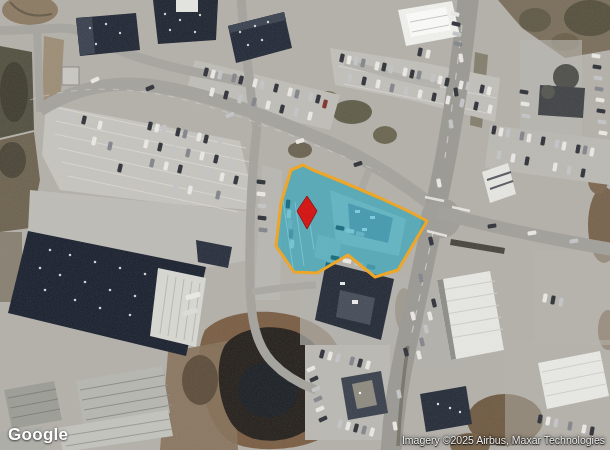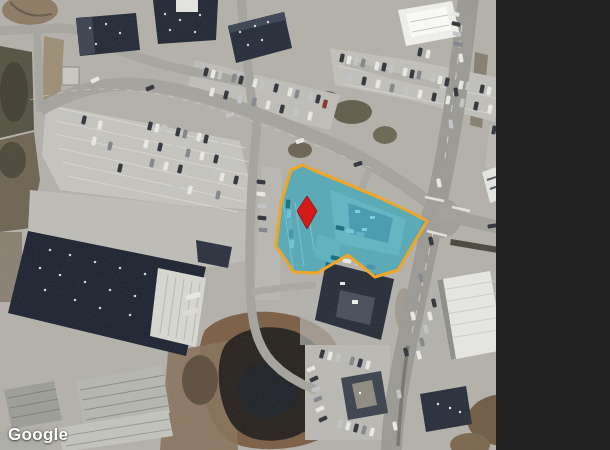--- a/index.html
+++ b/index.html
@@ -1,16 +1,16 @@
 <!DOCTYPE html>
 <html><head>
 <meta charset="utf-8">
 <style>
   html,body{margin:0;padding:0;background:#222;}
-  .stage{position:relative;width:496px;height:450px;overflow:hidden;
+  .stage{position:relative;width:610px;height:450px;overflow:hidden;
          font-family:"Liberation Sans",sans-serif;background:#7f1d1d;}
   .stage svg{position:absolute;left:0;top:0;}
   .google-logo{position:absolute;left:8px;bottom:5px;color:#fff;font-size:17px;
          font-weight:600;letter-spacing:.3px;
          text-shadow:0 1px 2px rgba(0,0,0,.55),0 0 3px rgba(0,0,0,.4);}
   .attribution{position:absolute;right:5px;bottom:4px;color:#efefef;font-size:10.5px;
          text-shadow:0 0 2px rgba(0,0,0,.95),0 0 4px rgba(0,0,0,.7),0 1px 1px rgba(0,0,0,.8);}
 </style>
 </head>
 <body>
@@ -379,13 +379,14 @@
   <g stroke="#f2a51e">
     <polygon points="291,170 303,165 313,170 345,183 380,198 410,212 427,221 398,270 375,277 348,255 317,273 294,272 276,246 281,203" fill-opacity="0.52" stroke-width="3" stroke-linejoin="round" fill="#00a2c3"></polygon>
   </g>
 
   <path d="M307,196 L317,211 L307,229 L297,211 Z" stroke="#8d0f0f" stroke-width="1" fill="#d60e0e"></path>
 
   <rect x="0" y="0" width="610" height="450" filter="url(#grain)"></rect>
 </svg>
 
 <div class="google-logo">Google</div>
+<div class="attribution">Imagery ©2025 Airbus, Maxar Technologies</div>
 </div>
 
 </body></html>

